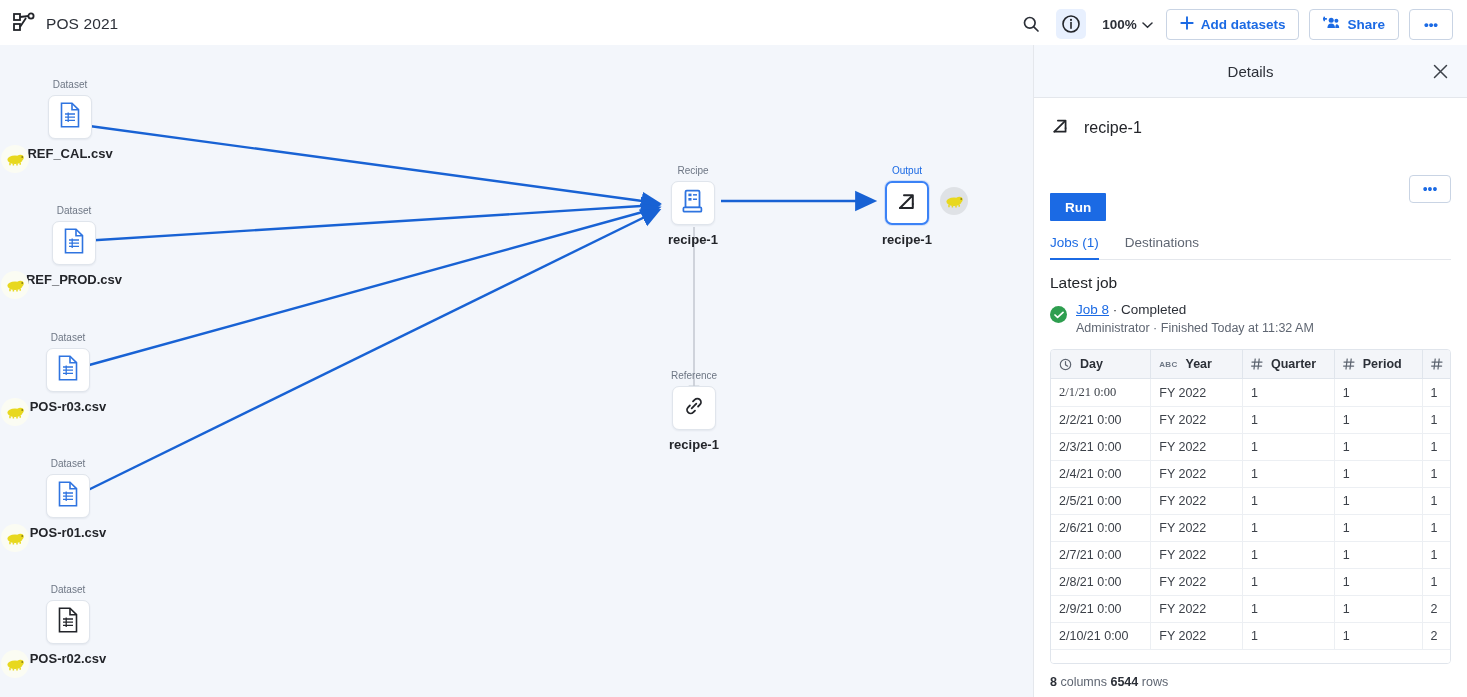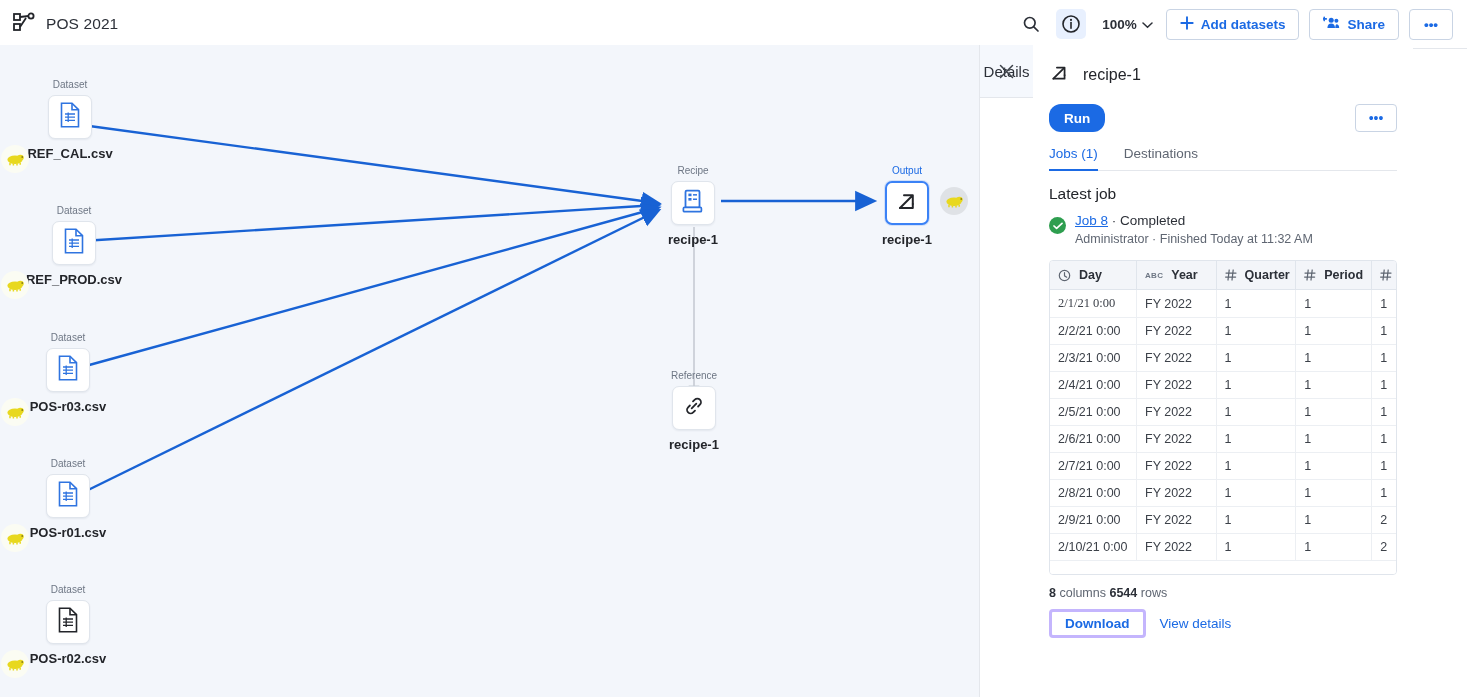--- a/index.html
+++ b/index.html
@@ -66,45 +66,46 @@
     white-space: nowrap;
   }
   .hadoop-badge {
     position: absolute; width: 28px; height: 28px; border-radius: 50%;
     background: #fbfcf3; display: flex; align-items: center; justify-content: center;
   }
   .hadoop-badge.gray { background: #dfe2e6; }
 
   
   .details {
-    position: absolute; left: 979px; top: 45px; width: 434px; height: 652px;
+    position: absolute; left: 1033px; top: 45px; width: 434px; height: 652px;
     background: #fff; border-left: 1px solid #e4e7ec;
-    display: flex; 
+    display: flex; flex-direction: column;
   }
   .details-head {
     height: 53px; background: #f5f8fd; border-bottom: 1px solid #e4e7ec;
     display: flex; align-items: center; justify-content: center; position: relative;
     flex: 0 0 53px;
   }
   .details-head-title { font-size: 15px; color: #2c3038; }
   .details-close {
     position: absolute; right: 14px; top: 50%; transform: translateY(-50%);
     width: 26px; height: 26px; display: flex; align-items: center; justify-content: center;
     cursor: pointer; color: #3c4149;
   }
   .details-body { flex: 1; overflow: hidden; padding: 0 16px; }
 
   .entity-row { display: flex; align-items: center; gap: 13px; margin-top: 17px; }
   .entity-name { font-size: 16px; color: #23252a; }
 
   .action-row { display: flex; align-items: center; margin-top: 17px; }
   .run-btn {
-    background: #1b6ae4; color: #fff; border: none; border-radius: 12px;
+    background: #1b6ae4; color: #fff; border: none; border-radius: 1px;
     height: 28px; padding: 0 15px; font-size: 13.5px; font-weight: 700; cursor: pointer;
     font-family: "Liberation Sans", sans-serif;
+    margin-top: 36px;
   }
   .more-btn {
     margin-left: auto; width: 42px; height: 28px; border: 1px solid #c9d4e4;
     background: #fff; border-radius: 4px; color: #1b6ae4; cursor: pointer;
     display: flex; align-items: center; justify-content: center; font-size: 14px;
   }
 
   .tabs { display: flex; gap: 26px; margin-top: 14px; border-bottom: 1px solid #e4e7ec; }
   .tab {
     font-size: 13.5px; color: #5f6672; padding-bottom: 8px; cursor: pointer;

